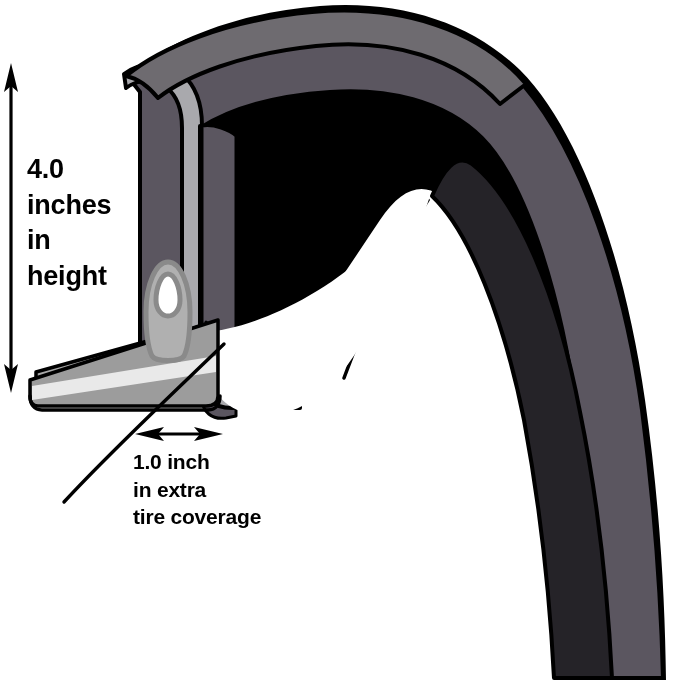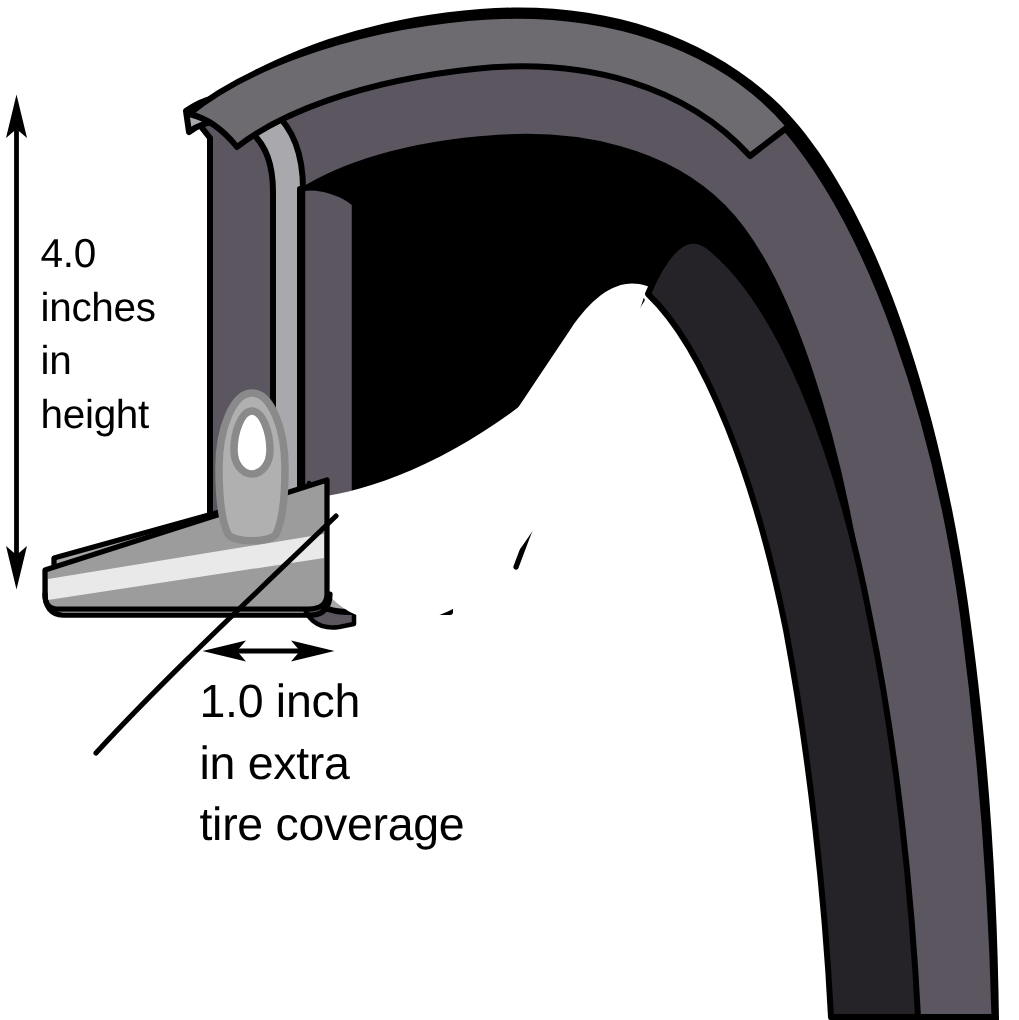--- a/index.html
+++ b/index.html
@@ -20,34 +20,34 @@
   #fender-svg {
     position: absolute;
     top: 0;
     left: 0;
     width: 679px;
     height: 680px;
   }
   .dim-label {
     position: absolute;
     color: #000000;
-    font-weight: normal;
+    font-weight: bold;
     line-height: 1.32;
     white-space: pre-line;
     letter-spacing: -0.2px;
   }
   #height-label {
     left: 27px;
     top: 152px;
     font-size: 27px;
   }
   #coverage-label {
     left: 133px;
     top: 448px;
-    font-size: 31px;
+    font-size: 21px;
   }
 </style>
 </head>
 <body>
 
 <div id="diagram-root">
 
   <svg id="fender-svg" viewBox="0 0 679 680" xmlns="http://www.w3.org/2000/svg">
 
     <path d="M 133 71

